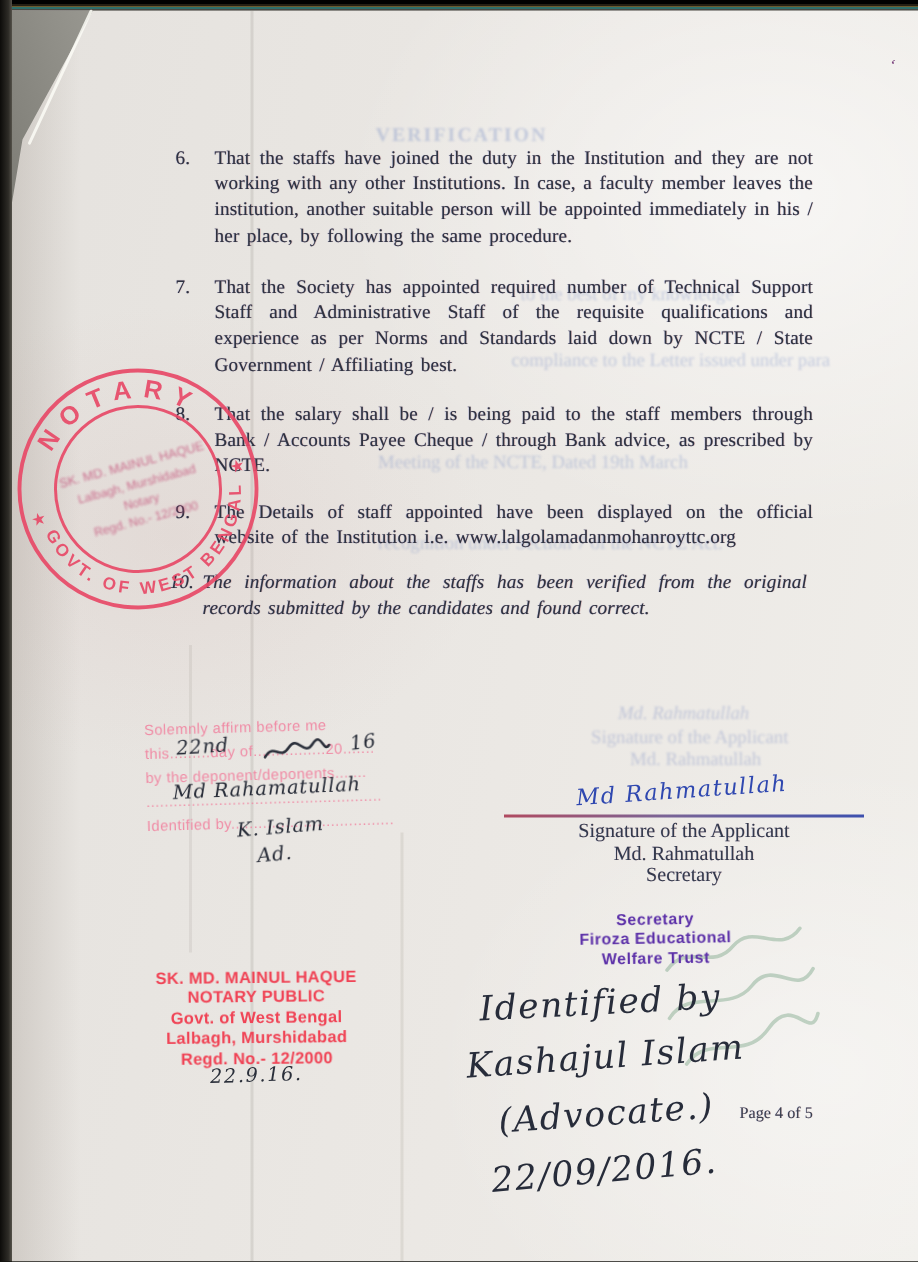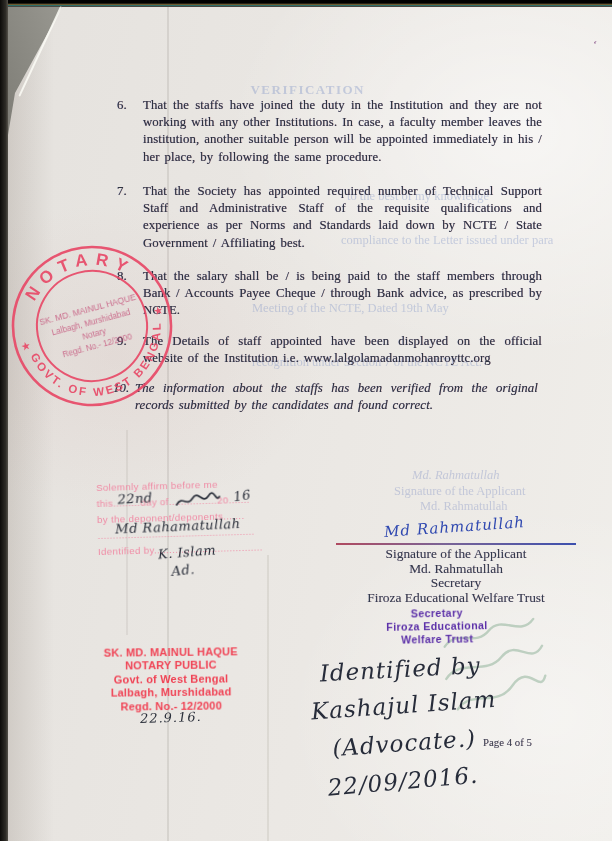--- a/index.html
+++ b/index.html
@@ -77,21 +77,21 @@
     font-size:13px;color:#2a2f3a;transform:rotate(-2deg);letter-spacing:1px;}
   
   .identified{position:absolute;left:305px;top:652px;width:200px;
     font-family:"DejaVu Serif",serif;font-style:italic;color:#272c3a;
     transform:rotate(-2deg);}
   .identified .hl{position:absolute;font-size:23px;white-space:nowrap;letter-spacing:1px;}
   .hl1{left:14px;top:4px;transform:rotate(-1deg);}
   .hl2{left:4px;top:40px;transform:rotate(-2deg);}
   .hl3{left:24px;top:78px;transform:rotate(-2deg);}
   .hl4{left:18px;top:116px;transform:rotate(-3deg);}
-  .pagenum{position:absolute;left:483px;top:736px;font-size:10.8px;color:#3a3f4e;
+  .pagenum{position:absolute;left:493px;top:736px;font-size:10.8px;color:#3a3f4e;
     text-shadow:.3px 0 rgba(190,60,60,.2), -.3px 0 rgba(60,80,200,.2);}
   
   .ghost{position:absolute;color:rgba(124,144,196,.38);filter:blur(.7px);font-size:12.5px;
     white-space:nowrap;}
   .ghost.hdr{left:235px;top:82px;width:130px;text-align:right;font-weight:bold;letter-spacing:1.5px;font-size:13px;}
   .g1{left:347px;top:141px;margin-top:48px;} .g2{left:300px;top:233px;margin-left:41px;}
   .g3{left:252px;top:301px;} .g4{left:252px;top:355px;}
   .gsig{color:rgba(136,150,198,.42);}
   .gs1{left:412px;top:468px;font-style:italic;}
   .gs2{left:394px;top:484px;}
@@ -108,21 +108,21 @@
 <div class="corner-wedge"></div>
 <div class="corner-edge"></div>
 <div class="crease c1"></div>
 <div class="crease c2"></div>
 <div class="crease c3"></div>
 <span class="speck">ʻ</span>
 
 <div class="ghost hdr">VERIFICATION</div>
 <div class="ghost g1">to the best of my knowledge</div>
 <div class="ghost g2">compliance to the Letter issued under para</div>
-<div class="ghost g3">Meeting of the NCTE, Dated 19th May</div>
+<div class="ghost g3">Meeting of the NCTE, Dated 19th March</div>
 <div class="ghost g4">recognition under Section 7 of the NCTE Act.</div>
 <div class="ghost gsig gs1">Md. Rahmatullah</div>
 <div class="ghost gsig gs2">Signature of the Applicant</div>
 <div class="ghost gsig gs3">Md. Rahmatullah</div>
 <svg class="green-ghost" width="110" height="105" viewBox="0 0 110 105">
   <g fill="none" stroke="rgba(96,148,112,.8)" stroke-width="2.4" stroke-linecap="round">
     <path d="M8,18 C24,2 38,24 54,10 S84,22 100,6"></path>
     <path d="M4,50 C20,32 44,54 62,38 S90,52 104,34"></path>
     <path d="M10,82 C28,64 48,88 68,68 S94,82 102,64"></path>
   </g>
@@ -190,21 +190,20 @@
   <span class="hand h-flourish">Ad.</span>
 </div>
 
 <div class="sigblock">
   <div class="sig-hand">Md Rahmatullah</div>
   <div class="sig-line"></div>
   <div class="sig-captions">
     <div>Signature of the Applicant</div>
     <div>Md. Rahmatullah</div>
     <div>Secretary</div>
-    <div>Firoza Educational Welfare Trust</div>
   </div>
 </div>
 
 <div class="purple-stamp">
   <div>Secretary</div>
   <div>Firoza Educational</div>
   <div>Welfare Trust</div>
 </div>
 
 <div class="notary-block">

